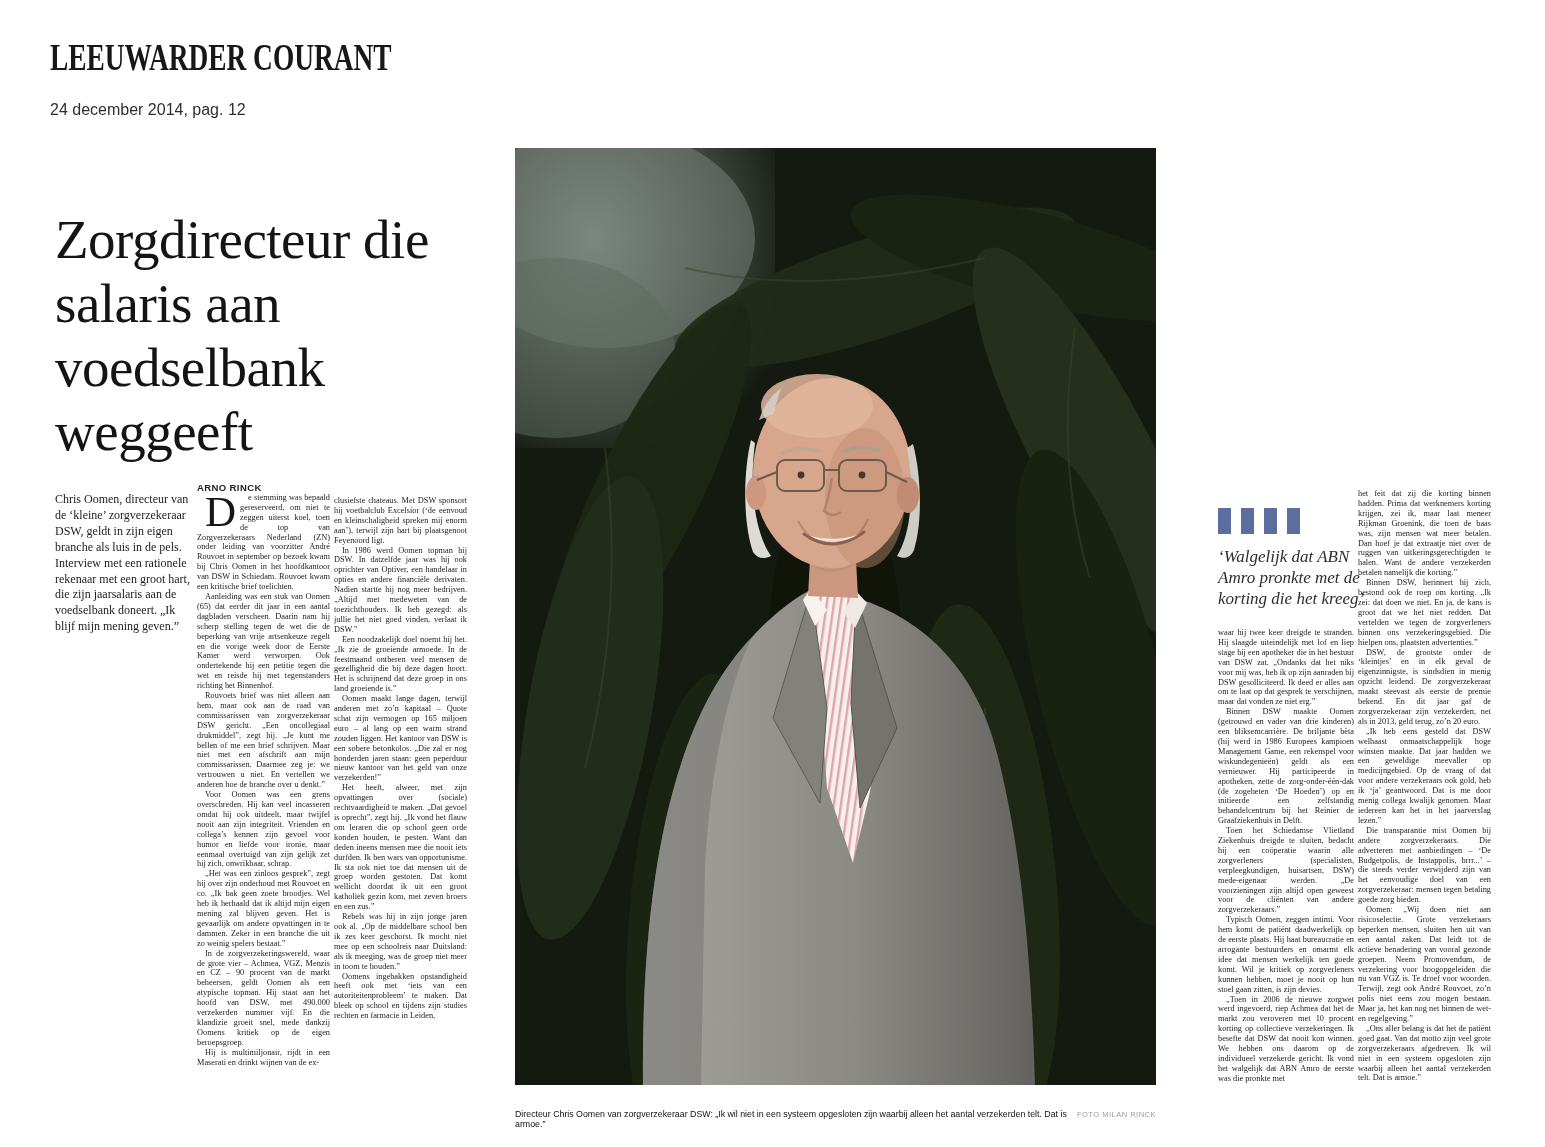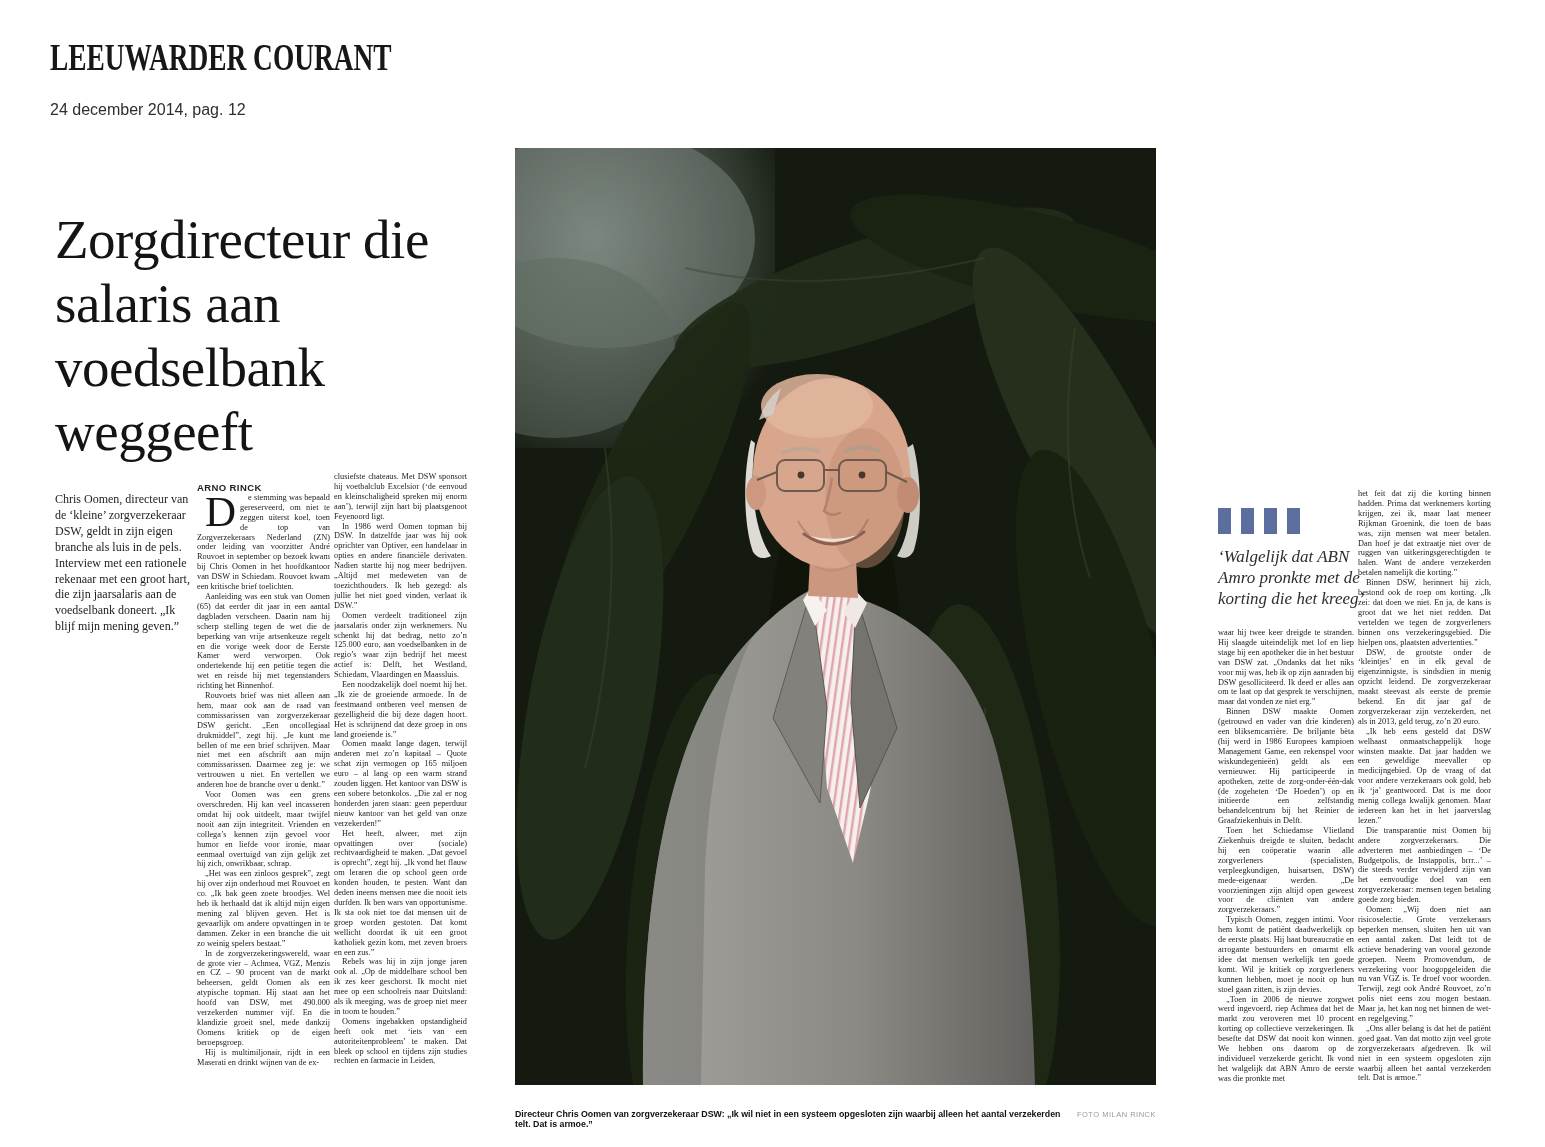--- a/index.html
+++ b/index.html
@@ -27,34 +27,34 @@
   .bars{display:flex;gap:10px;margin-bottom:12px;}
   .bars span{display:block;width:13px;height:26px;}
   .pq-text{font-style:italic;font-size:16.5px;line-height:20px;color:#2d2d2d;}
   .pq-right .pq-text{font-size:17px;line-height:21px;}
 
   
   .col{position:absolute;font-size:8.3px;line-height:9.9px;text-align:justify;overflow:hidden;}
   .col p{margin:0;}
   .col p + p{text-indent:8px;}
   .col1{left:197px;top:483px;width:133px;height:655px;}
-  .col2{left:334px;top:472px;width:133px;height:650px;}
+  .col2{left:334px;top:496px;width:133px;height:650px;}
   .colmr{left:1218px;top:628px;width:136px;height:512px;}
   .colfr{left:1358px;top:489px;width:133px;height:650px;}
   .byline{font-family:"Liberation Sans",sans-serif;font-weight:bold;font-size:9.5px;
         letter-spacing:.4px;color:#222;margin:0 0 15px 0;}
   .dropcap{float:left;font-size:43px;line-height:36px;padding:1px 4px 0 0;color:#161616;}
 
   
   .photo{position:absolute;left:515px;top:148px;width:641px;height:937px;background:#12170f;}
   .photo svg{display:block;}
   .caption-row{position:absolute;left:515px;top:1089px;width:641px;display:flex;
         justify-content:space-between;align-items:baseline;
         font-family:"Liberation Sans",sans-serif;}
-  .caption{font-weight:bold;font-size:8.8px;color:#111;}
+  .caption{font-weight:normal;font-size:8.8px;color:#111;}
   .credit{font-size:7.5px;color:#9a9a9a;letter-spacing:.5px;white-space:nowrap;margin-left:8px;margin-top:21px;}
 </style>
 </head>
 <body>
 
 <div class="page">
 
   <div class="masthead">
     <div class="title">LEEUWARDER COURANT</div>
     <div class="dateline">24 december 2014, pag. 12</div>
@@ -72,21 +72,20 @@
     <p>Rouvoets brief was niet alleen aan hem, maar ook aan de raad van commissarissen van zorgverzekeraar DSW gericht. „Een oncollegiaal drukmiddel”, zegt hij. „Je kunt me bellen of me een brief schrijven. Maar niet met een afschrift aan mijn commissarissen. Daarmee zeg je: we vertrouwen u niet. En vertellen we anderen hoe de branche over u denkt.”</p>
     <p>Voor Oomen was een grens overschreden. Hij kan veel incasseren omdat hij ook uitdeelt, maar twijfel nooit aan zijn integriteit. Vrienden en collega’s kennen zijn gevoel voor humor en liefde voor ironie, maar eenmaal overtuigd van zijn gelijk zet hij zich, onwrikbaar, schrap.</p>
     <p>„Het was een zinloos gesprek”, zegt hij over zijn onderhoud met Rouvoet en co. „Ik bak geen zoete broodjes. Wel heb ik herhaald dat ik altijd mijn eigen mening zal blijven geven. Het is gevaarlijk om andere opvattingen in te dammen. Zeker in een branche die uit zo weinig spelers bestaat.”</p>
     <p>In de zorgverzekeringswereld, waar de grote vier – Achmea, VGZ, Menzis en CZ – 90 procent van de markt beheersen, geldt Oomen als een atypische topman. Hij staat aan het hoofd van DSW, met 490.000 verzekerden nummer vijf. En die klandizie groeit snel, mede dankzij Oomens kritiek op de eigen beroepsgroep.</p>
     <p>Hij is multimiljonair, rijdt in een Maserati en drinkt wijnen van de ex-</p>
   </div>
 
   <div class="col col2">
     <p>clusiefste chateaus. Met DSW sponsort hij voetbalclub Excelsior (‘de eenvoud en kleinschaligheid spreken mij enorm aan’), terwijl zijn hart bij plaatsgenoot Feyenoord ligt.</p>
     <p>In 1986 werd Oomen topman bij DSW. In datzelfde jaar was hij ook oprichter van Optiver, een handelaar in opties en andere financiële derivaten. Nadien startte hij nog meer bedrijven. „Altijd met medeweten van de toezichthouders. Ik heb gezegd: als jullie het niet goed vinden, verlaat ik DSW.”</p>
-    <p>Oomen verdeelt traditioneel zijn jaarsalaris onder zijn werknemers. Nu schenkt hij dat bedrag, netto zo’n 125.000 euro, aan voedselbanken in de regio’s waar zijn bedrijf het meest actief is: Delft, het Westland, Schiedam, Vlaardingen en Maassluis.</p>
     <p>Een noodzakelijk doel noemt hij het. „Ik zie de groeiende armoede. In de feestmaand ontberen veel mensen de gezelligheid die bij deze dagen hoort. Het is schrijnend dat deze groep in ons land groeiende is.”</p>
     <p>Oomen maakt lange dagen, terwijl anderen met zo’n kapitaal – Quote schat zijn vermogen op 165 miljoen euro – al lang op een warm strand zouden liggen. Het kantoor van DSW is een sobere betonkolos. „Die zal er nog honderden jaren staan: geen peperduur nieuw kantoor van het geld van onze verzekerden!”</p>
     <p>Het heeft, alweer, met zijn opvattingen over (sociale) rechtvaardigheid te maken. „Dat gevoel is oprecht”, zegt hij. „Ik vond het flauw om leraren die op school geen orde konden houden, te pesten. Want dan deden ineens mensen mee die nooit iets durfden. Ik ben wars van opportunisme. Ik sta ook niet toe dat mensen uit de groep worden gestoten. Dat komt wellicht doordat ik uit een groot katholiek gezin kom, met zeven broers en een zus.”</p>
     <p>Rebels was hij in zijn jonge jaren ook al. „Op de middelbare school ben ik zes keer geschorst. Ik mocht niet mee op een schoolreis naar Duitsland: als ik meeging, was de groep niet meer in toom te houden.”</p>
     <p>Oomens ingebakken opstandigheid heeft ook met ‘iets van een autoriteitenprobleem’ te maken. Dat bleek op school en tijdens zijn studies rechten en farmacie in Leiden,</p>
   </div>
 
   <div class="photo">
     <svg width="641" height="937" viewBox="0 0 641 937" xmlns="http://www.w3.org/2000/svg">
       <defs>

